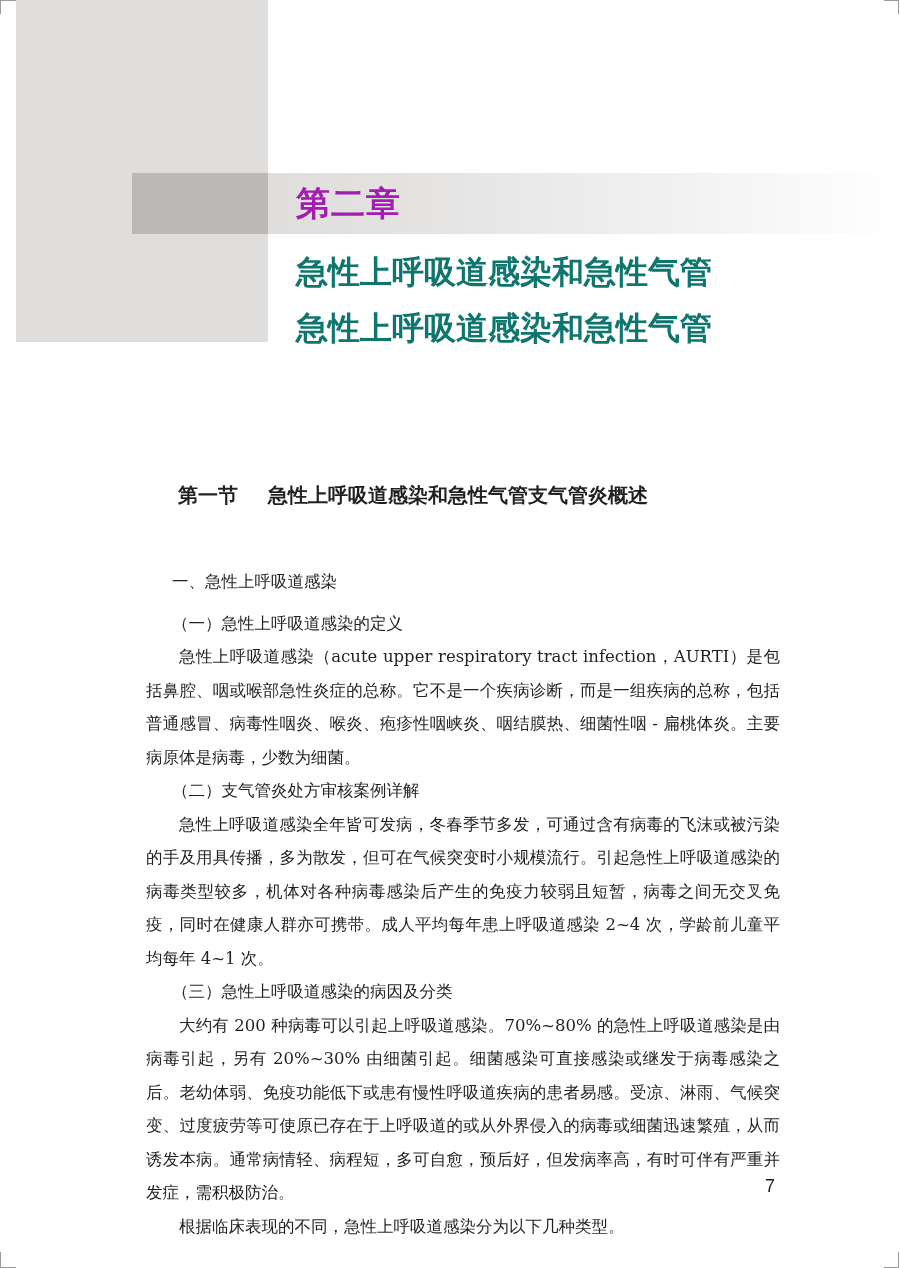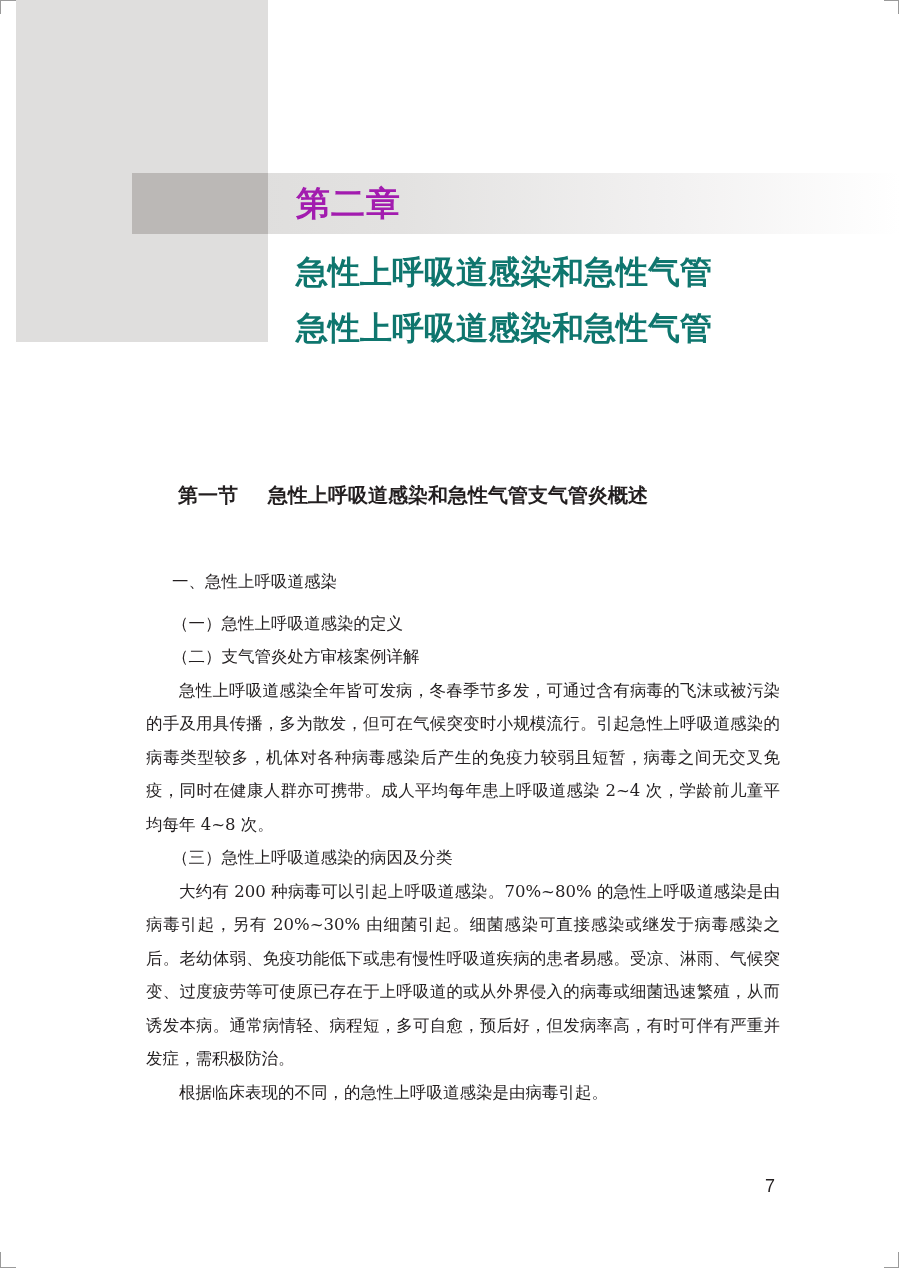--- a/index.html
+++ b/index.html
@@ -48,22 +48,23 @@
 </div>
 
 <div class="section-heading">
   <span>第一节</span><span class="gap"></span><span>急性上呼吸道感染和急性气管支气管炎概述</span>
 </div>
 
 <div class="content">
   <div class="h1">一、急性上呼吸道感染</div>
 
   <div class="h2">（一）急性上呼吸道感染的定义</div>
+  <p class="p">急性上呼吸道感染（acute upper respiratory tract infection，AURTI）是包括鼻腔、咽或喉部急性炎症的总称。它不是一个疾病诊断，而是一组疾病的总称，包括普通感冒、病毒性咽炎、喉炎、疱疹性咽峡炎、咽结膜热、细菌性咽 - 扁桃体炎。主要病原体是病毒，少数为细菌。</p>
 
   <div class="h2">（二）支气管炎处方审核案例详解</div>
-  <p class="p">急性上呼吸道感染全年皆可发病，冬春季节多发，可通过含有病毒的飞沫或被污染的手及用具传播，多为散发，但可在气候突变时小规模流行。引起急性上呼吸道感染的病毒类型较多，机体对各种病毒感染后产生的免疫力较弱且短暂，病毒之间无交叉免疫，同时在健康人群亦可携带。成人平均每年患上呼吸道感染 2~4 次，学龄前儿童平均每年 4~8 次。</p>
+  <p class="p">急性上呼吸道感染全年皆可发病，冬春季节多发，可通过含有病毒的飞沫或被污染的手及用具传播，多为散发，但可在气候突变时小规模流行。引起急性上呼吸道感染的病毒类型较多，机体对各种病毒感染后产生的免疫力较弱且短暂，病毒之间无交叉免疫，同时在健康人群亦可携带。成人平均每年患上呼吸道感染 2~4 次，学龄前儿童平均每年 4~1 次。</p>
 
   <div class="h2">（三）急性上呼吸道感染的病因及分类</div>
   <p class="p">大约有 200 种病毒可以引起上呼吸道感染。70%~80% 的急性上呼吸道感染是由病毒引起，另有 20%~30% 由细菌引起。细菌感染可直接感染或继发于病毒感染之后。老幼体弱、免疫功能低下或患有慢性呼吸道疾病的患者易感。受凉、淋雨、气候突变、过度疲劳等可使原已存在于上呼吸道的或从外界侵入的病毒或细菌迅速繁殖，从而诱发本病。通常病情轻、病程短，多可自愈，预后好，但发病率高，有时可伴有严重并发症，需积极防治。</p>
-  <p class="p">根据临床表现的不同，的急性上呼吸道感染是由病毒引起。</p>
+  <p class="p">根据临床表现的不同，急性上呼吸道感染分为以下几种类型。</p>
 </div>
 
 <div class="page-number">7</div>
 
 </body></html>

